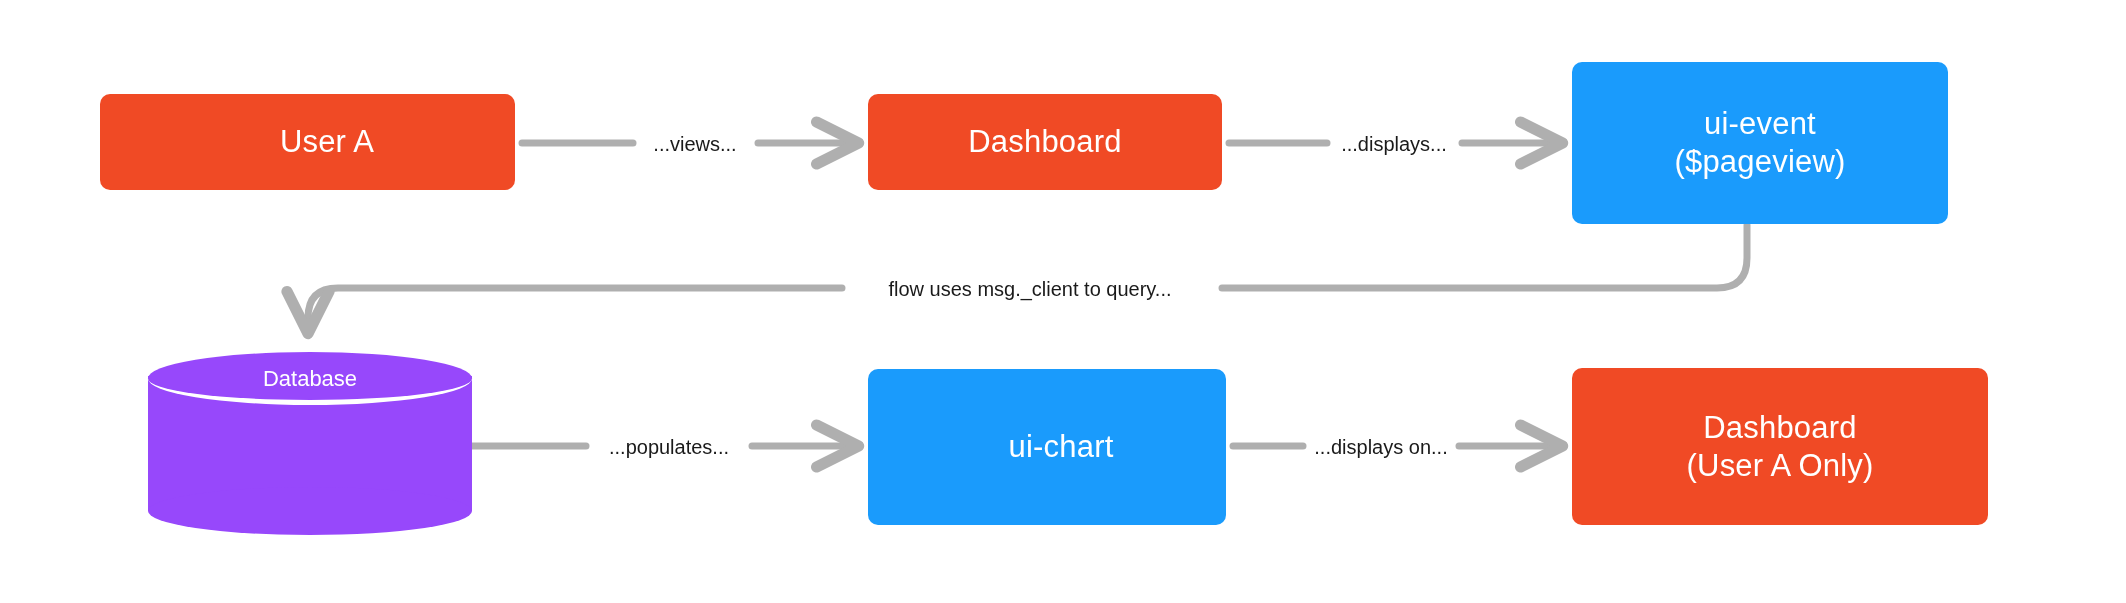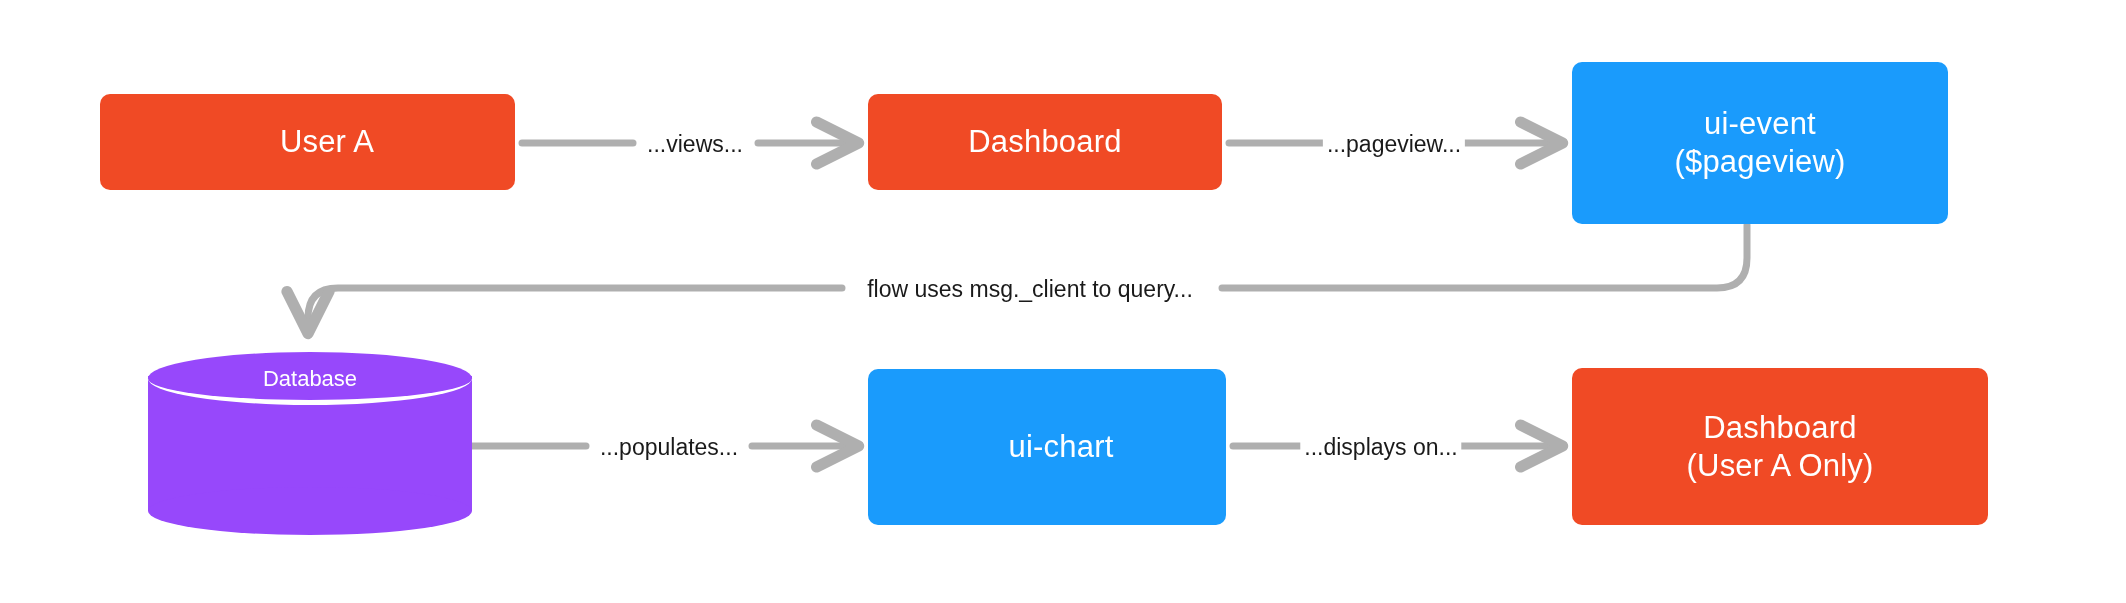--- a/index.html
+++ b/index.html
@@ -74,21 +74,21 @@
     text-align: center;
     color: #ffffff;
     font-size: 22px;
     z-index: 5;
     white-space: nowrap;
   }
 
   .edge-label {
     position: absolute;
     color: #1a1a1a;
-    font-size: 23px;
+    font-size: 20px;
     white-space: nowrap;
     transform: translate(-50%, -50%);
     background: #ffffff;
     padding: 0 4px;
   }
 
   svg.edges {
     position: absolute;
     left: 0;
     top: 0;
@@ -159,21 +159,21 @@
     <span>ui-chart</span>
   </div>
 
   <div class="node node-orange" style="left:1572px; top:368px; width:416px; height:157px;">
     <span>Dashboard</span>
     <span class="line2">(User A Only)</span>
   </div>
 
   <div class="edge-label" style="left:695px; top:144px;">...views...</div>
 
-  <div class="edge-label" style="left:1394px; top:144px;">...pageview...</div>
+  <div class="edge-label" style="left:1394px; top:144px;">...displays...</div>
 
   <div class="edge-label" style="left:1030px; top:289px;">flow uses msg._client to query...</div>
 
   <div class="edge-label" style="left:669px; top:447px;">...populates...</div>
 
   <div class="edge-label" style="left:1381px; top:447px;">...displays on...</div>
 
 </div>
 
 </body></html>

